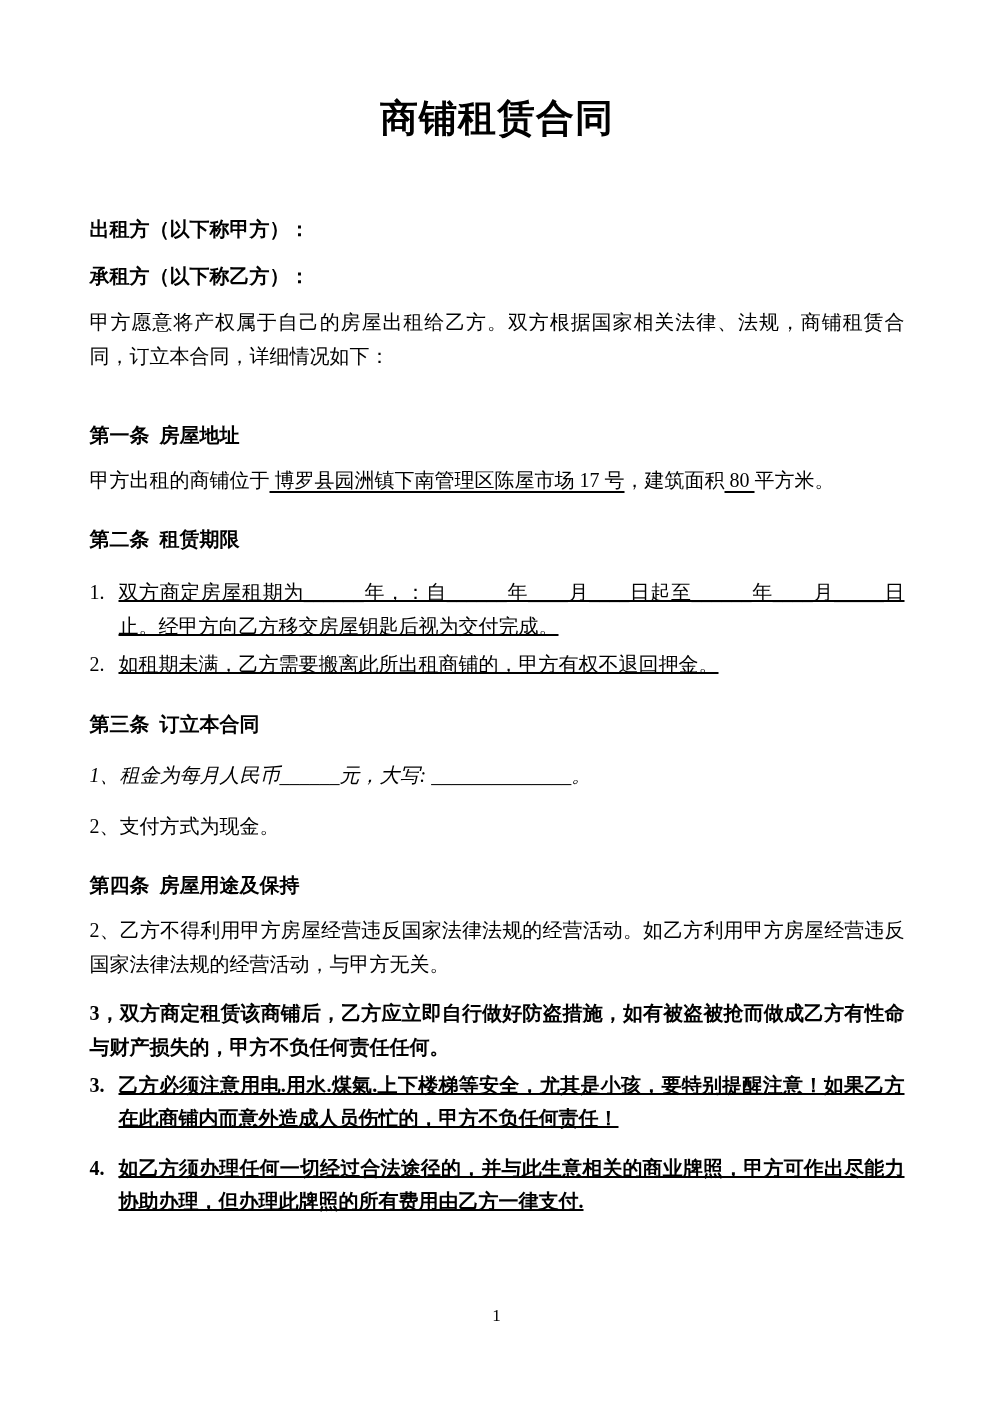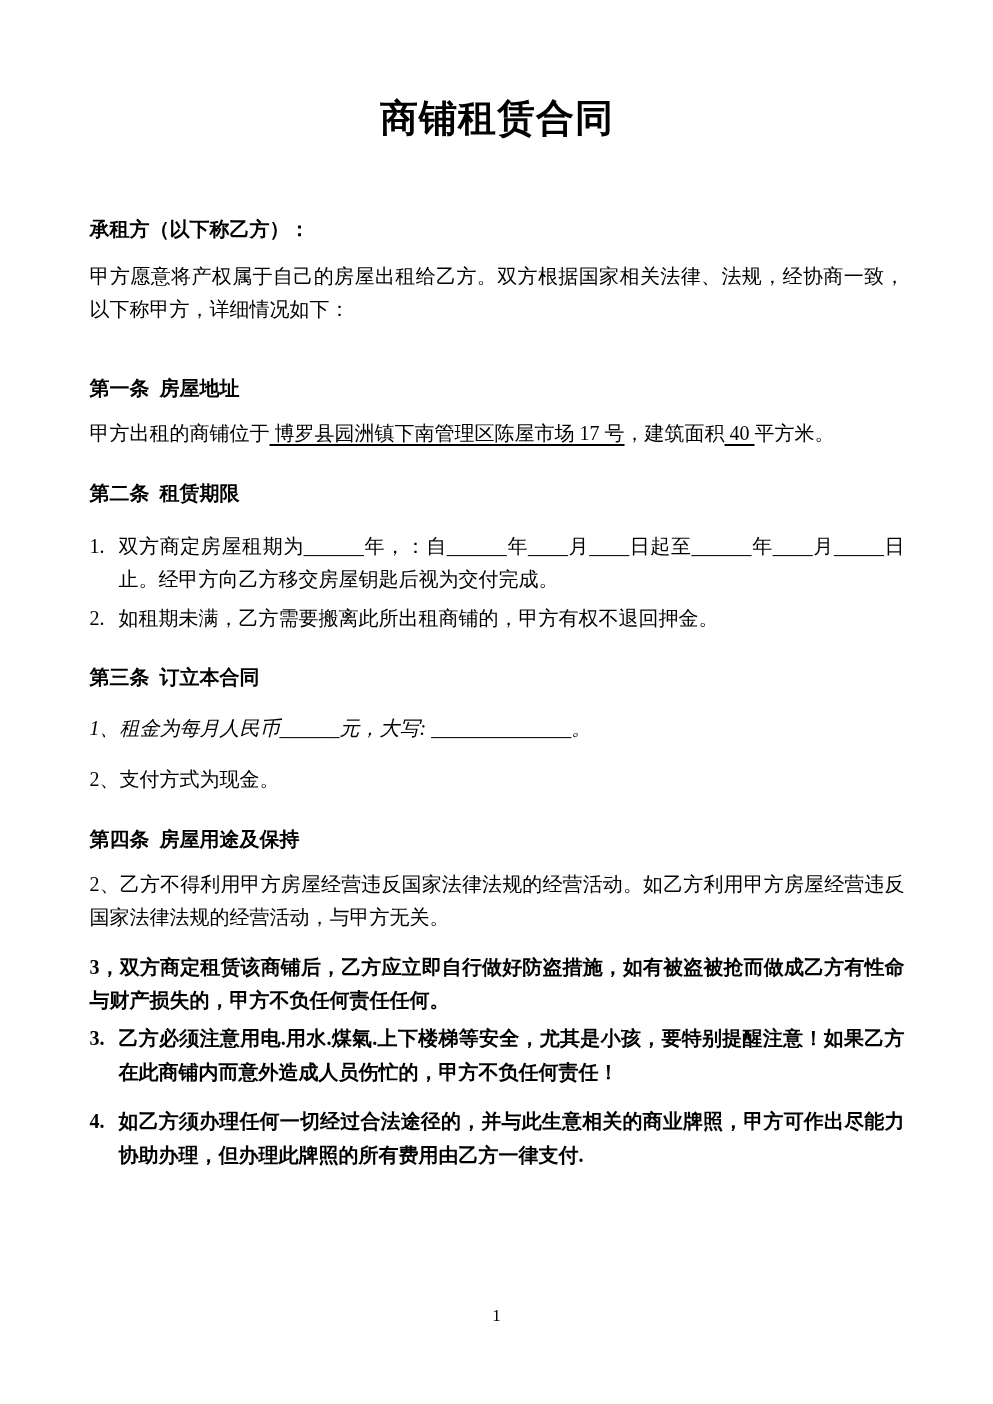--- a/index.html
+++ b/index.html
@@ -47,45 +47,47 @@
     margin: 0 0 5px 0;
   }
   .num-item .marker {
     flex: 0 0 29px;
     white-space: pre;
   }
   .num-item .itext {
     flex: 1;
     white-space: pre-wrap;
     text-align: justify;
+    text-decoration: underline;
   }
   .list-block { margin: 22px 0 10px 0; }
   .page-number {
     position: absolute;
     left: 0;
     right: 0;
     bottom  : 78px;
     text-align: center;
     font-size: 17px;
   }
 </style>
 </head>
 <body>
 
 <div class="page">
   <div class="content">
 
     <div class="doc-title">商铺租赁合同</div>
 
+    <p class="para bold">出租方（以下称甲方）：</p>
     <p class="para bold">承租方（以下称乙方）：</p>
 
-    <p class="para">甲方愿意将产权属于自己的房屋出租给乙方。双方根据国家相关法律、法规，经协商一致，以下称甲方，详细情况如下：</p>
+    <p class="para">甲方愿意将产权属于自己的房屋出租给乙方。双方根据国家相关法律、法规，商铺租赁合同，订立本合同，详细情况如下：</p>
 
     <div class="heading" style="margin-top:46px;">第一条  房屋地址</div>
-    <p class="para"><span>甲方出租的商铺位于</span><span class="u"> 博罗县园洲镇下南管理区陈屋市场 17 号</span><span>，建筑面积</span><span class="u"> 40 </span><span>平方米。</span></p>
+    <p class="para"><span>甲方出租的商铺位于</span><span class="u"> 博罗县园洲镇下南管理区陈屋市场 17 号</span><span>，建筑面积</span><span class="u"> 80 </span><span>平方米。</span></p>
 
     <div class="heading">第二条  租赁期限</div>
     <div class="list-block">
       <div class="num-item">
         <span class="marker">1.</span>
         <span class="itext">双方商定房屋租期为______年，：自______年____月____日起至______年____月_____日止。经甲方向乙方移交房屋钥匙后视为交付完成。</span>
       </div>
       <div class="num-item">
         <span class="marker">2.</span>
         <span class="itext">如租期未满，乙方需要搬离此所出租商铺的，甲方有权不退回押金。</span>

